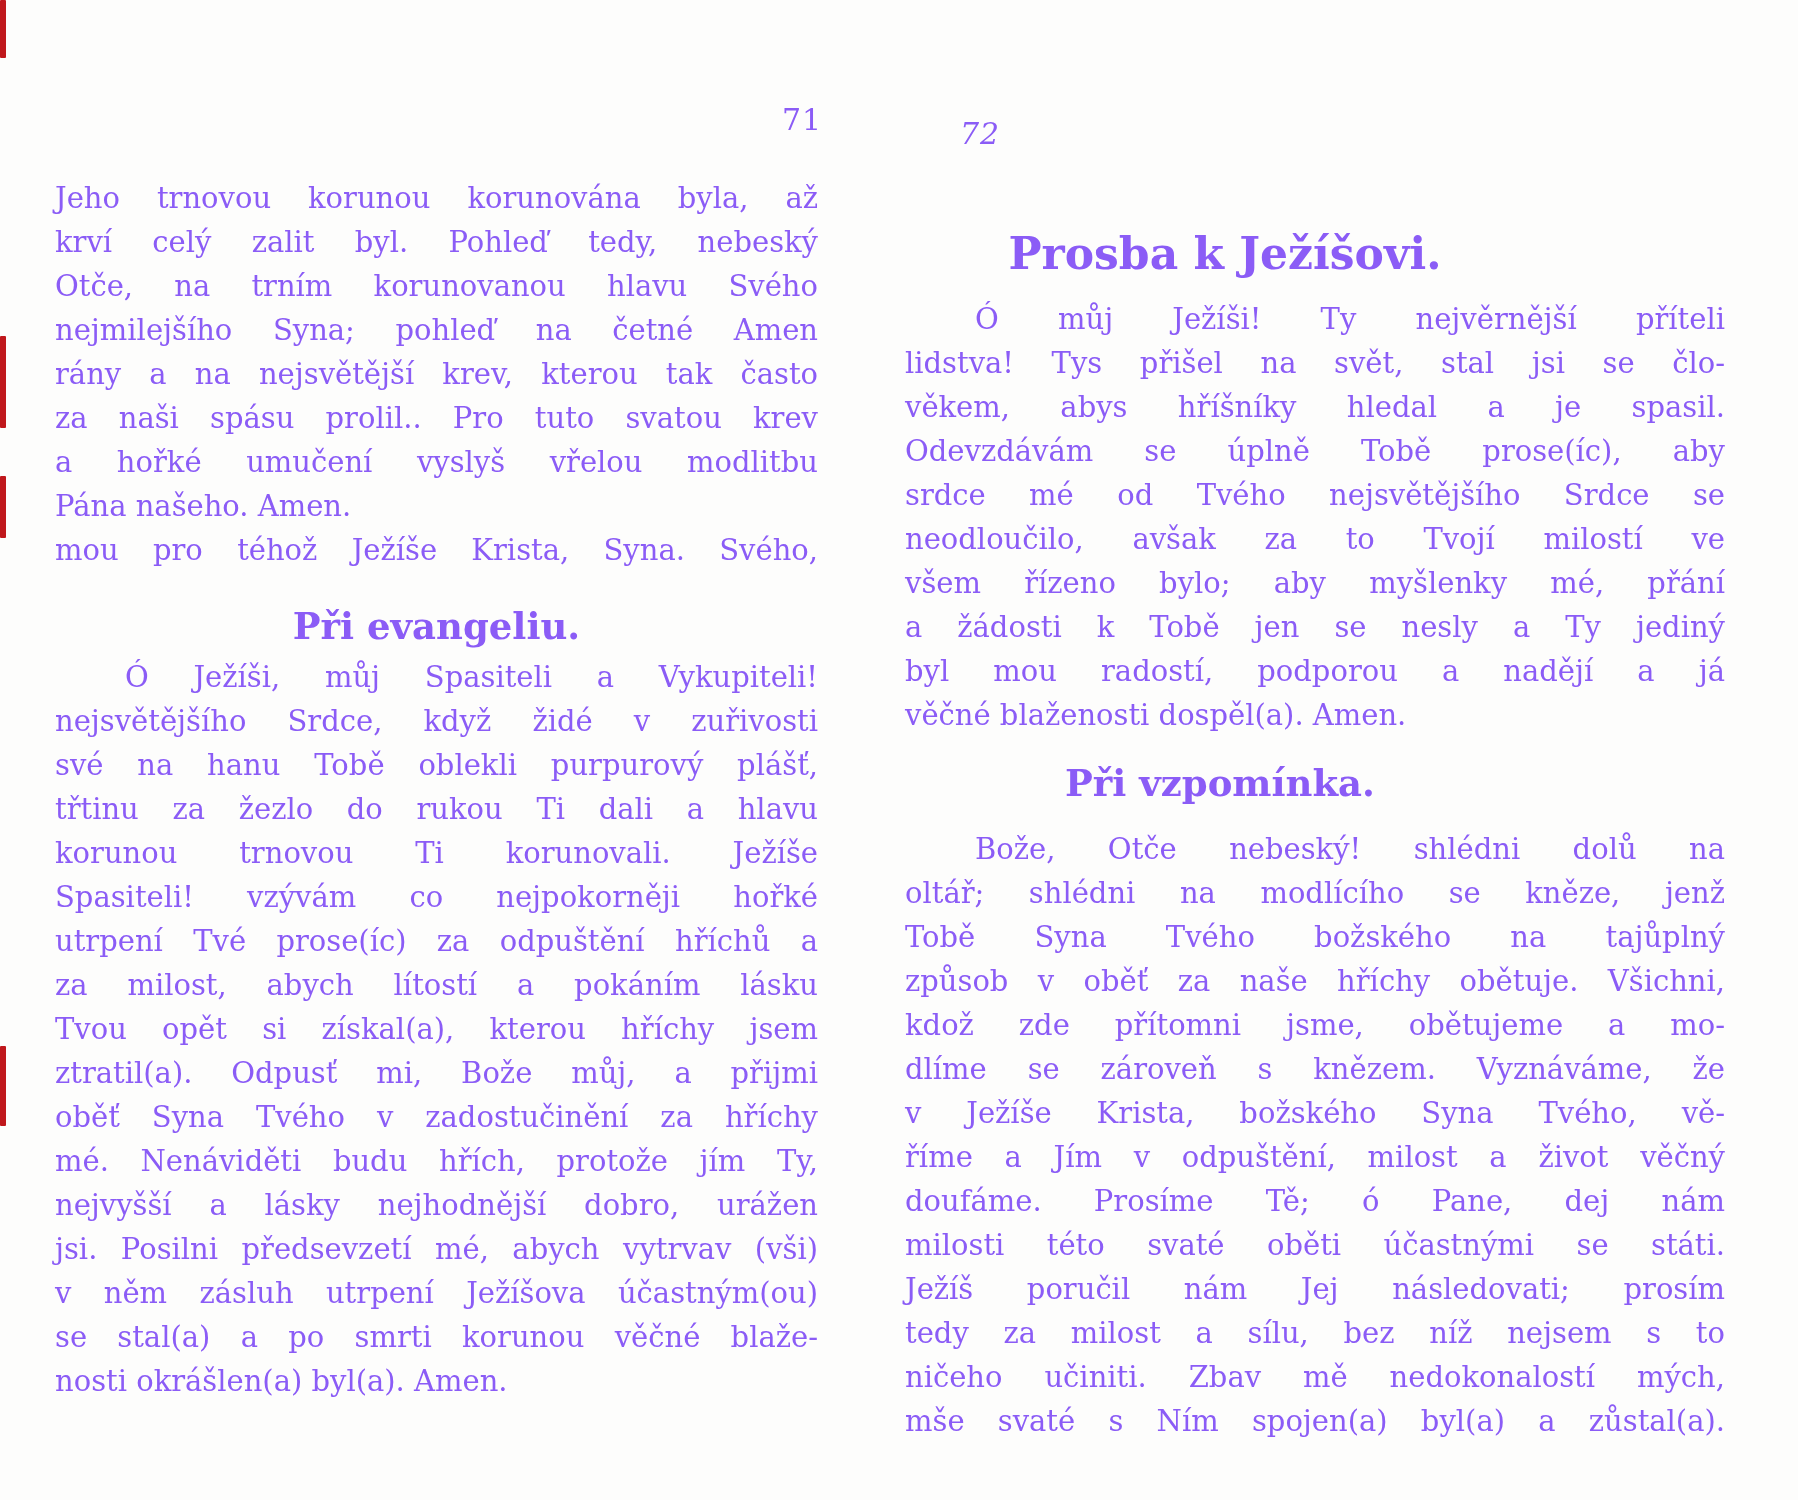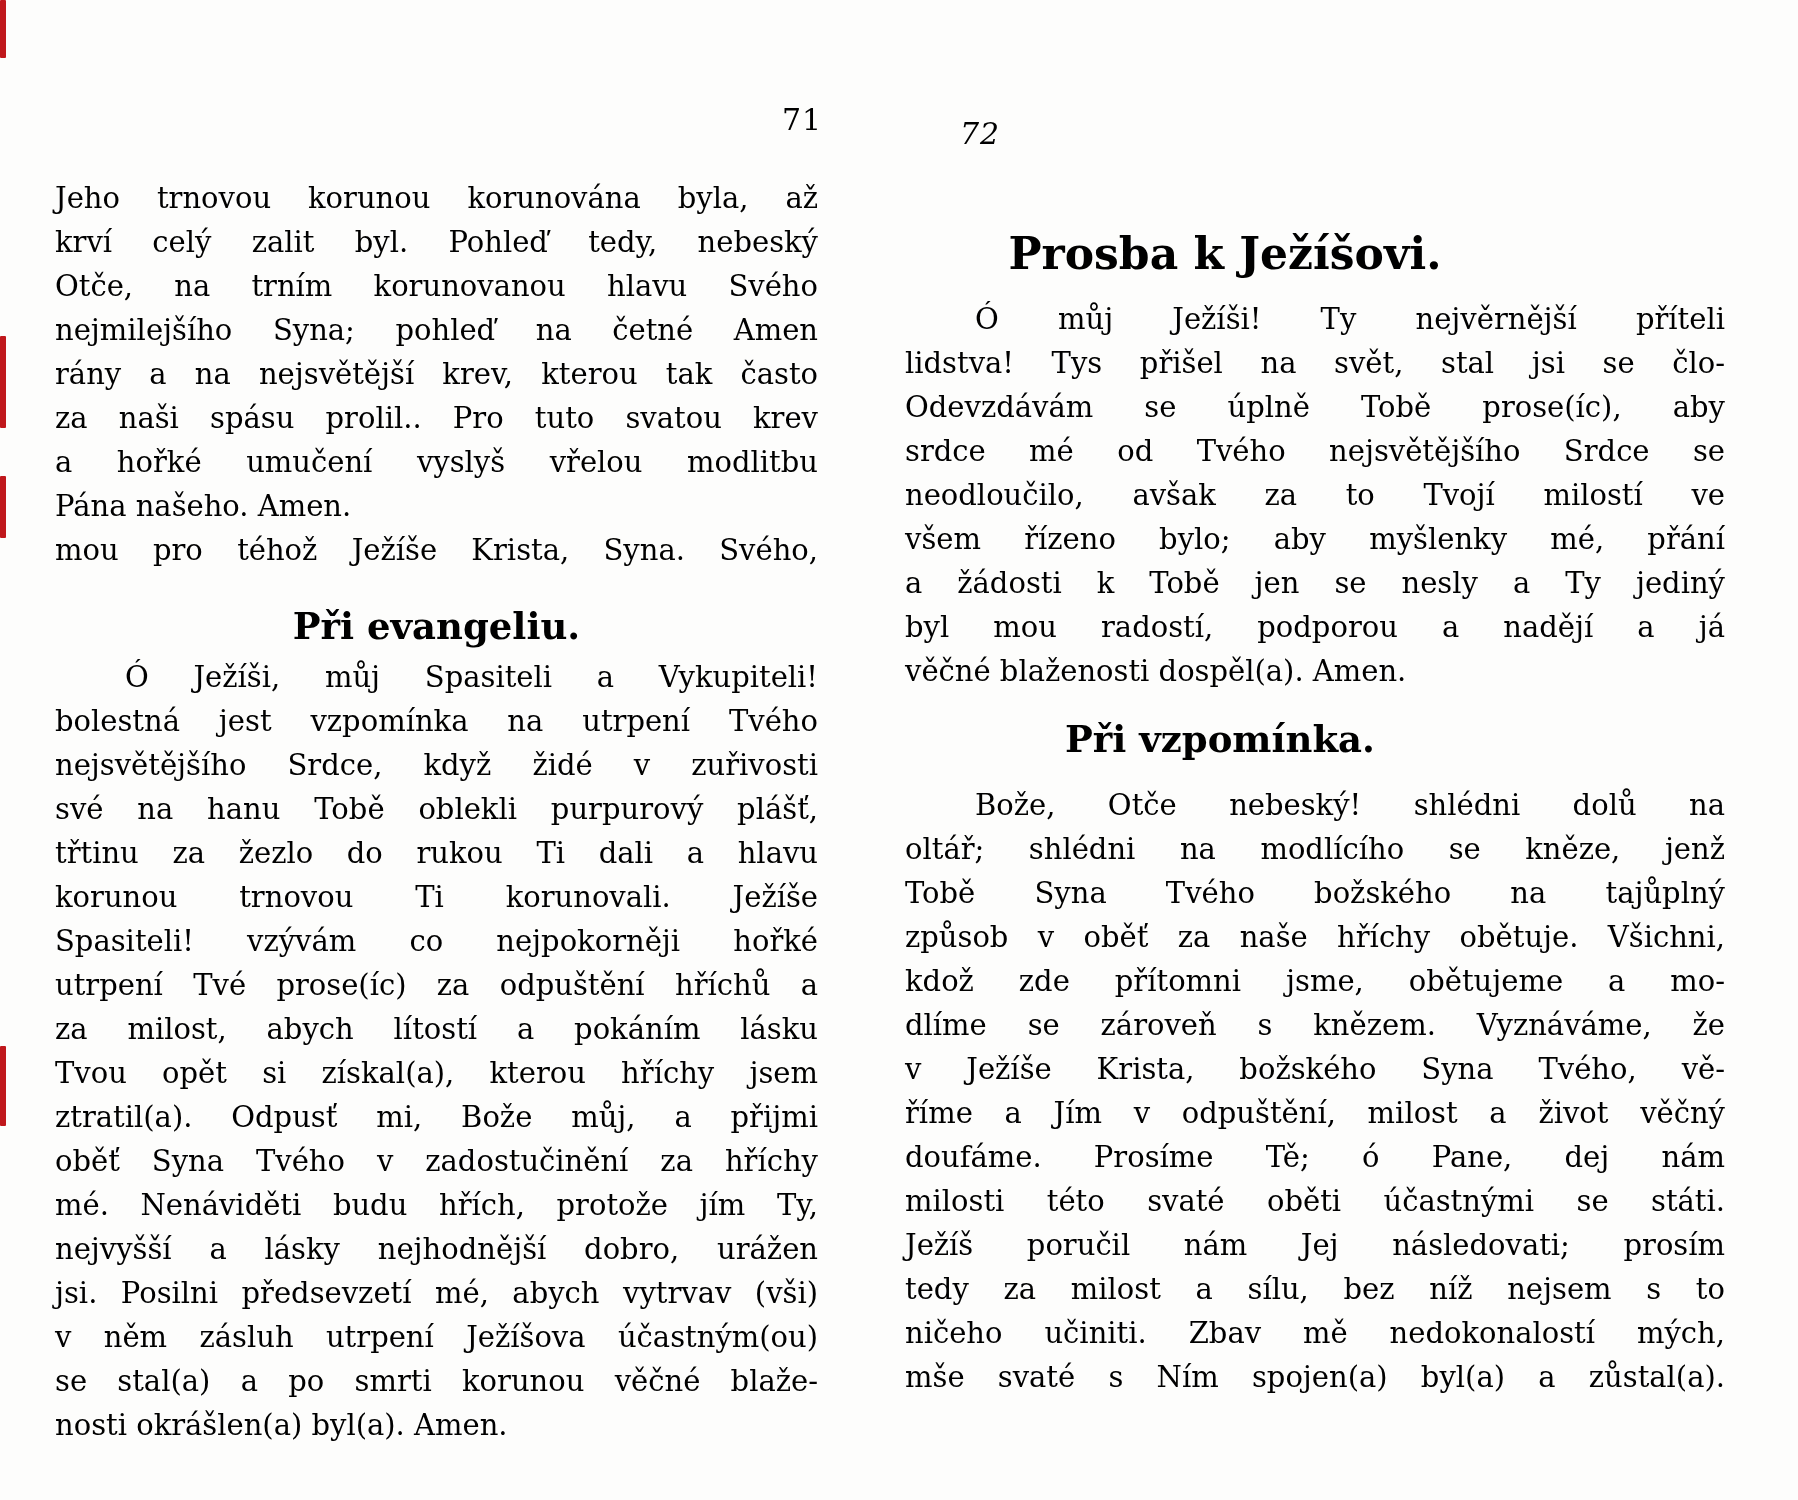--- a/index.html
+++ b/index.html
@@ -68,21 +68,21 @@
   .left-col .para-2   { margin-top: 7px; }
 
   .right-col .h-big   { margin-top: 190px; transform: translateX(-90px); }
   .right-col .para-1  { margin-top: 18px; }
   .right-col .h-small { margin-top: 24px; transform: translateX(-95px); }
   .right-col .para-2  { margin-top: 22px; }
 </style>
 </head>
 <body>
 
-<div class="spread" style="background: rgb(253, 253, 252); color: #000000;">
+<div class="spread" style="background: rgb(253, 253, 252); color: #8b5cf6;">
 
   <div class="edge-mark m1" style="background: rgb(192, 24, 28);"></div>
   <div class="edge-mark m2" style="background: rgb(192, 24, 28);"></div>
   <div class="edge-mark m3" style="background: rgb(192, 24, 28);"></div>
   <div class="edge-mark m4" style="background: rgb(192, 24, 28);"></div>
 
   <div class="pageno pn-left">71</div>
   <div class="pageno pn-right">72</div>
 
   <div class="col left-col">
@@ -93,21 +93,20 @@
         <div class="line">nejmilejšího Syna; pohleď na četné Amen</div>
         <div class="line">rány a na nejsvětější krev, kterou tak často</div>
         <div class="line">za naši spásu prolil.. Pro tuto svatou krev</div>
         <div class="line">a hořké umučení vyslyš vřelou modlitbu</div>
         <div class="line last">Pána našeho. Amen.</div>
         <div class="line">mou pro téhož Ježíše Krista, Syna. Svého,</div>
       </div>
     <h2 class="h-small">Při evangeliu.</h2>
     <div class="para para-2">
         <div class="line indent">Ó Ježíši, můj Spasiteli a Vykupiteli!</div>
-        <div class="line">bolestná jest vzpomínka na utrpení Tvého</div>
         <div class="line">nejsvětějšího Srdce, když židé v zuřivosti</div>
         <div class="line">své na hanu Tobě oblekli purpurový plášť,</div>
         <div class="line">třtinu za žezlo do rukou Ti dali a hlavu</div>
         <div class="line">korunou trnovou Ti korunovali. Ježíše</div>
         <div class="line">Spasiteli! vzývám co nejpokorněji hořké</div>
         <div class="line">utrpení Tvé prose(íc) za odpuštění hříchů a</div>
         <div class="line">za milost, abych lítostí a pokáním lásku</div>
         <div class="line">Tvou opět si získal(a), kterou hříchy jsem</div>
         <div class="line">ztratil(a). Odpusť mi, Bože můj, a přijmi</div>
         <div class="line">oběť Syna Tvého v zadostučinění za hříchy</div>
@@ -118,20 +117,21 @@
         <div class="line">se stal(a) a po smrti korunou věčné blaže-</div>
         <div class="line last">nosti okrášlen(a) byl(a). Amen.</div>
       </div>
   </div>
 
   <div class="col right-col">
     <h1 class="h-big">Prosba k Ježíšovi.</h1>
     <div class="para para-1">
         <div class="line indent">Ó můj Ježíši! Ty nejvěrnější příteli</div>
         <div class="line">lidstva! Tys přišel na svět, stal jsi se člo-</div>
+        <div class="line">věkem, abys hříšníky hledal a je spasil.</div>
         <div class="line">Odevzdávám se úplně Tobě prose(íc), aby</div>
         <div class="line">srdce mé od Tvého nejsvětějšího Srdce se</div>
         <div class="line">neodloučilo, avšak za to Tvojí milostí ve</div>
         <div class="line">všem řízeno bylo; aby myšlenky mé, přání</div>
         <div class="line">a žádosti k Tobě jen se nesly a Ty jediný</div>
         <div class="line">byl mou radostí, podporou a nadějí a já</div>
         <div class="line last">věčné blaženosti dospěl(a). Amen.</div>
       </div>
     <h2 class="h-small">Při vzpomínka.</h2>
     <div class="para para-2">

